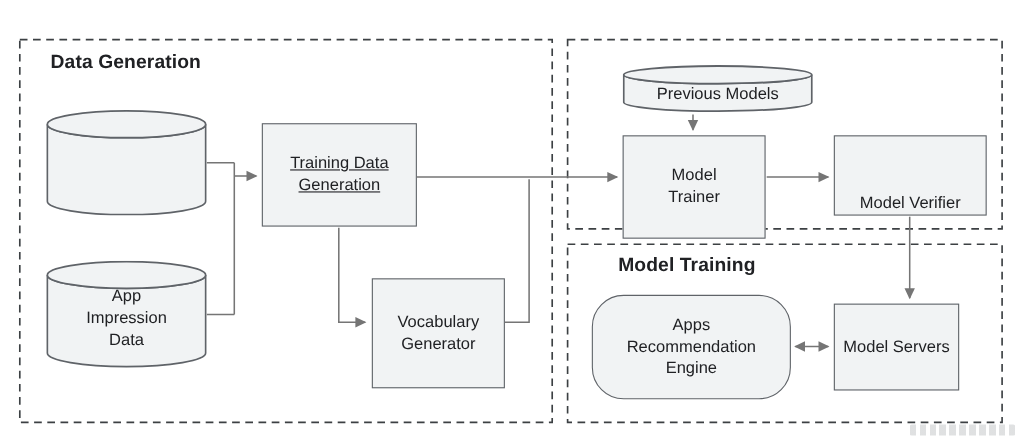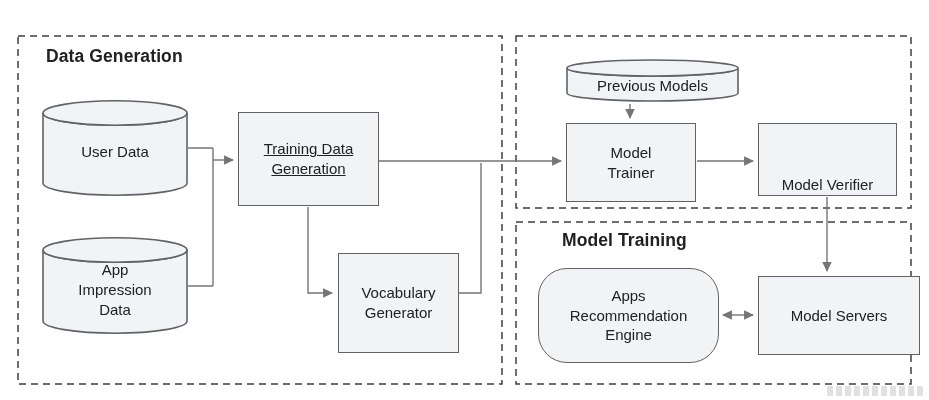--- a/index.html
+++ b/index.html
@@ -46,21 +46,20 @@
   </svg>
 
   <div class="group-title" style="left:46px; top:46px;">Data Generation</div>
   <div class="group-title" style="left:562px; top:230px;">Model Training</div>
 
   <div class="cyl" style="left:42px; top:100px; width:146px; height:96px;">
     <svg width="146" height="96" viewBox="0 0 146 96">
       <path d="M1,13 A72,12.2 0 0 0 145,13 L145,83 A72,12.2 0 0 1 1,83 Z"></path>
       <ellipse cx="73" cy="13" rx="72" ry="12.2"></ellipse>
     </svg>
-    <span class="lbl" style="width:120px;">User Data</span>
   </div>
 
   <div class="cyl" style="left:42px; top:237px; width:146px; height:98px;">
     <svg width="146" height="98" viewBox="0 0 146 98">
       <path d="M1,13 A72,12.2 0 0 0 145,13 L145,84 A72,12.2 0 0 1 1,84 Z"></path>
       <ellipse cx="73" cy="13" rx="72" ry="12.2"></ellipse>
     </svg>
     <span class="lbl" style="width:86px;">App Impression Data</span>
   </div>
 
@@ -73,33 +72,33 @@
   </div>
 
   <div class="node" style="left:238px; top:112px; width:141px; height:94px;text-decoration:underline;">
     <span class="lbl" style="width:112px;">Training Data Generation</span>
   </div>
 
   <div class="node" style="left:338px; top:253px; width:121px; height:100px;">
     <span class="lbl" style="width:100px;">Vocabulary Generator</span>
   </div>
 
-  <div class="node" style="left:566px; top:123px; width:130px; height:79px;">
+  <div class="node" style="left:566px; top:123px; width:130px; height:94px;">
     <span class="lbl" style="width:70px;">Model Trainer</span>
   </div>
 
   <div class="node" style="left:758px; top:123px; width:139px; height:73px;align-items:flex-end;">
     <span class="lbl">Model Verifier</span>
   </div>
 
   <div class="node" style="left:538px; top:268px; width:181px; height:95px;border-radius:29px;">
     <span class="lbl" style="width:132px;">Apps Recommendation Engine</span>
   </div>
 
-  <div class="node" style="left:758px; top:276px; width:162px; height:79px;">
+  <div class="node" style="left:758px; top:276px; width:114px; height:79px;">
     <span class="lbl">Model Servers</span>
   </div>
 
   <svg class="layer arrows" viewBox="0 0 929 400">
     <defs>
       <marker id="ah" viewBox="0 0 10 10" refX="8.5" refY="5" markerWidth="7.5" markerHeight="7.5" orient="auto-start-reverse">
         <path d="M0,0.5 L9.5,5 L0,9.5 Z"></path>
       </marker>
     </defs>
     <path class="edge" d="M188,148 H213 M188,286 H213 M213,286 V148"></path>

